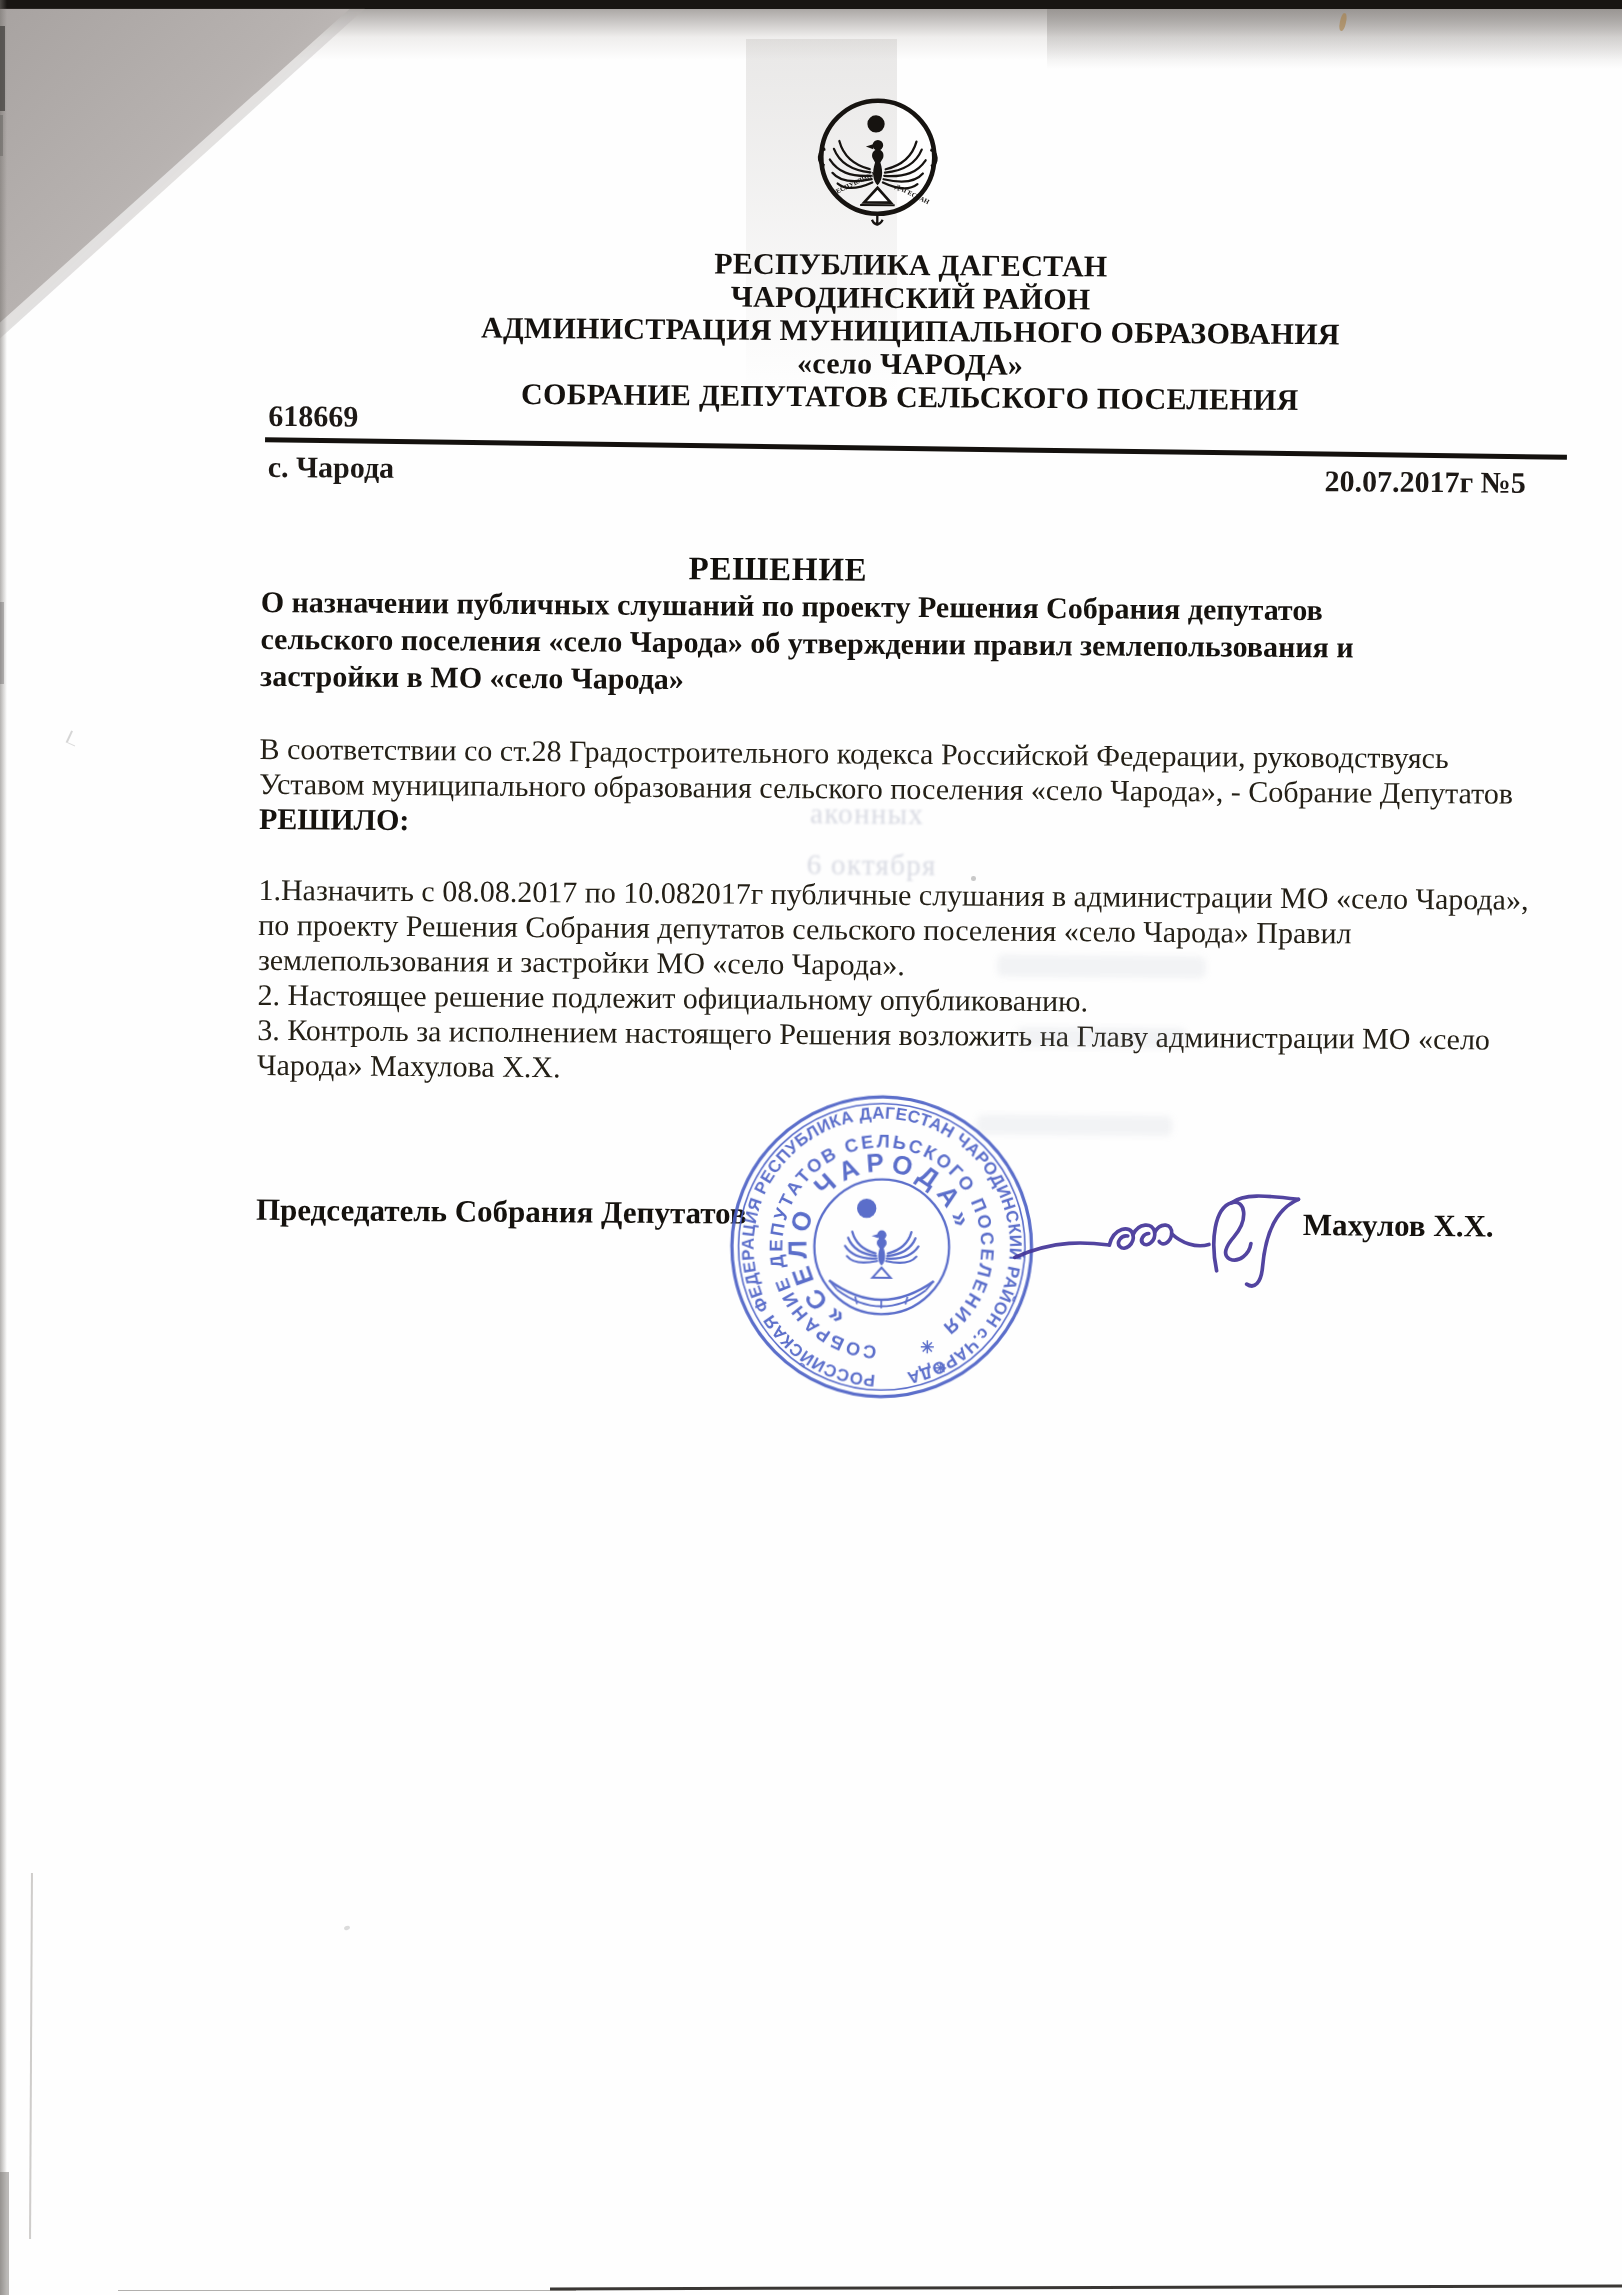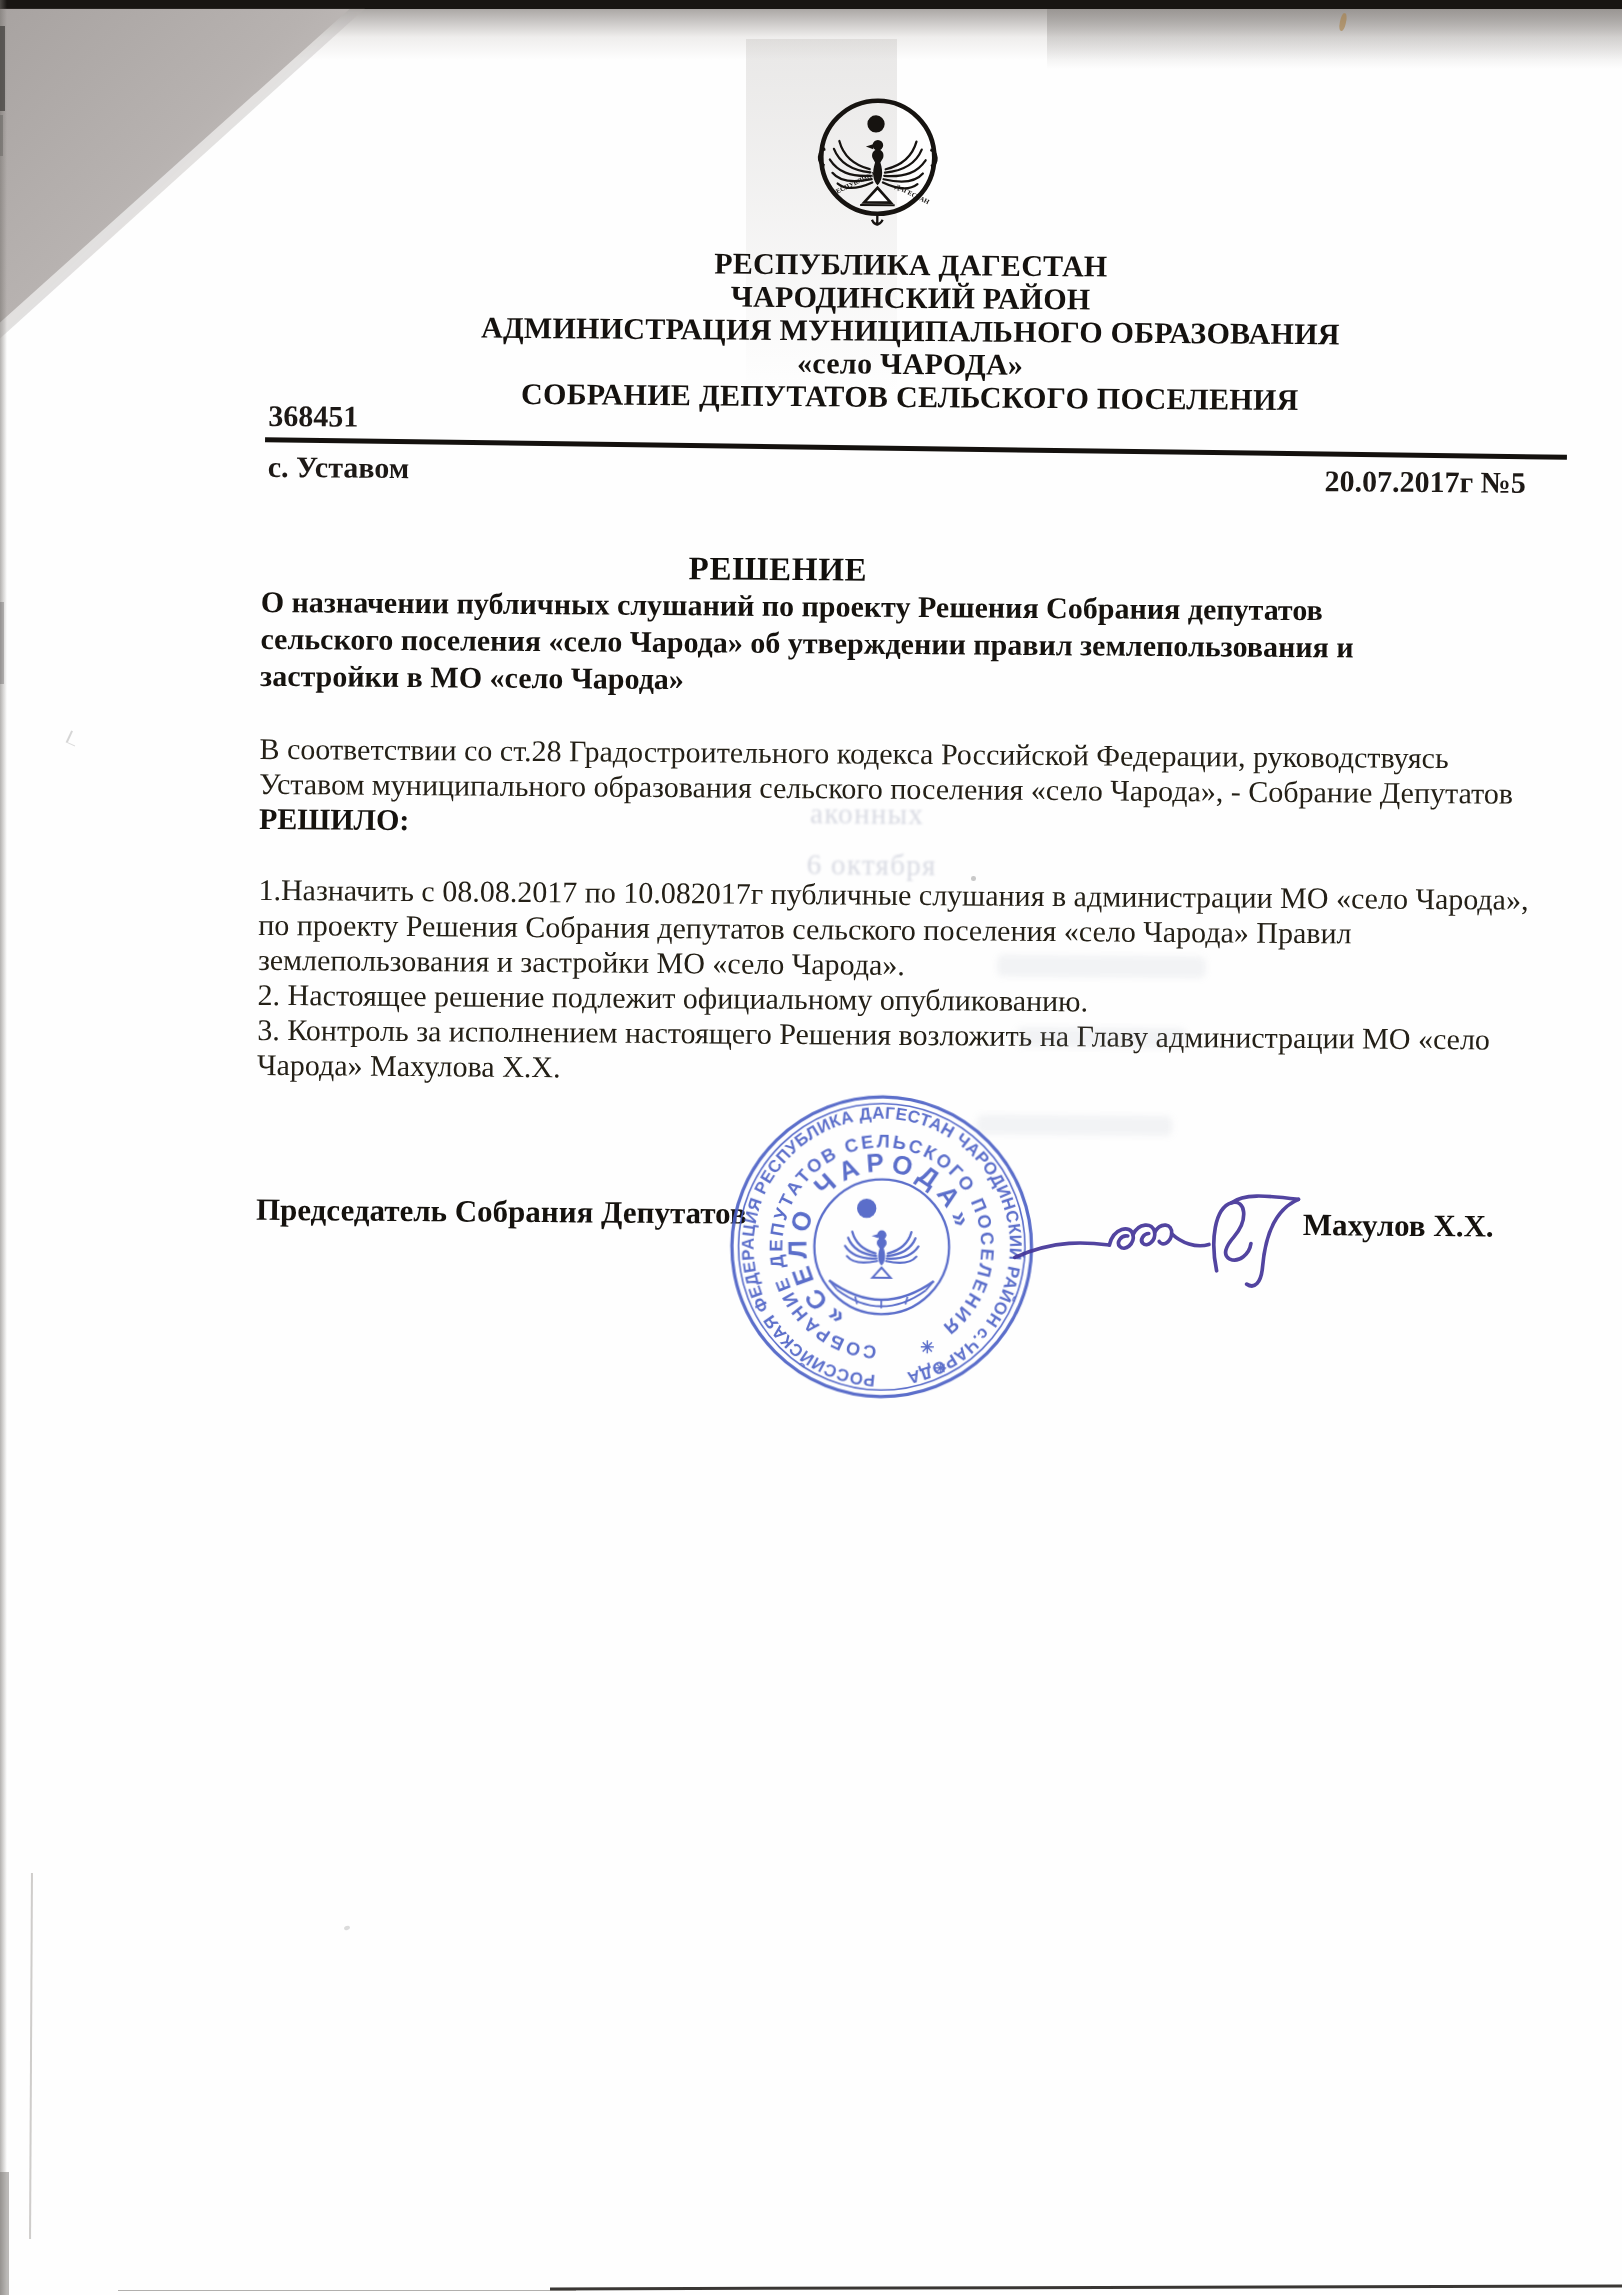--- a/index.html
+++ b/index.html
@@ -126,23 +126,23 @@
     </svg>
 
     <div class="letterhead">
       <div>РЕСПУБЛИКА ДАГЕСТАН</div>
       <div>ЧАРОДИНСКИЙ РАЙОН</div>
       <div>АДМИНИСТРАЦИЯ МУНИЦИПАЛЬНОГО ОБРАЗОВАНИЯ</div>
       <div>«село ЧАРОДА»</div>
       <div>СОБРАНИЕ ДЕПУТАТОВ СЕЛЬСКОГО ПОСЕЛЕНИЯ</div>
     </div>
 
-    <div class="postal">368451</div>
+    <div class="postal">618669</div>
     <div class="rule"></div>
-    <div class="place">с. Уставом</div>
+    <div class="place">с. Чарода</div>
     <div class="date-number">20.07.2017г  №5</div>
 
     <div class="doc-title">РЕШЕНИЕ</div>
 
     <div class="subject">
       <div>О назначении публичных  слушаний по проекту Решения Собрания депутатов</div>
       <div>сельского поселения «село Чарода» об утверждении правил землепользования и</div>
       <div>застройки в МО «село Чарода»</div>
     </div>
 

